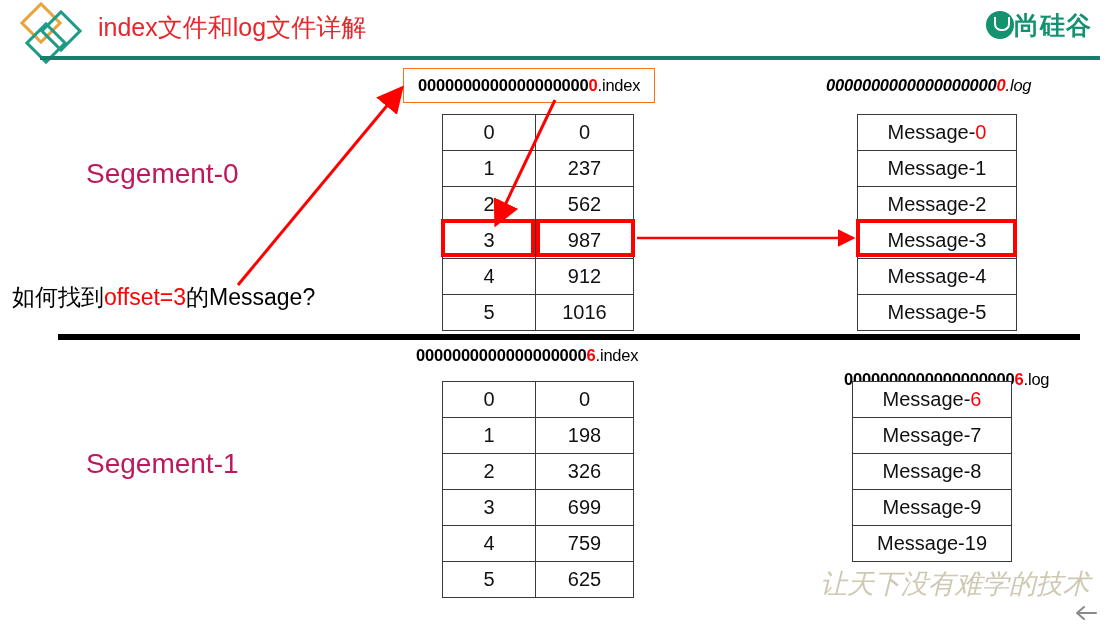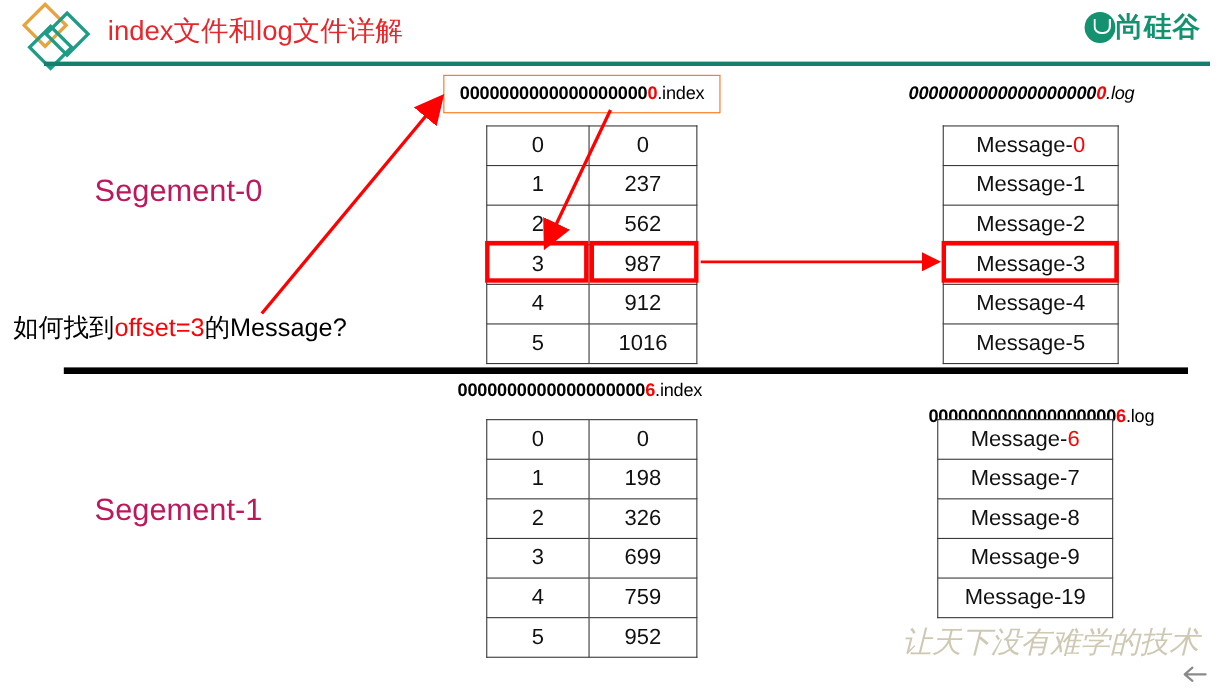--- a/index.html
+++ b/index.html
@@ -319,21 +319,21 @@
       <tr>
         <td class="c-off">3</td>
         <td class="c-pos">699</td>
       </tr>
       <tr>
         <td class="c-off">4</td>
         <td class="c-pos">759</td>
       </tr>
       <tr>
         <td class="c-off">5</td>
-        <td class="c-pos">952</td>
+        <td class="c-pos">625</td>
       </tr>
     </tbody>
   </table>
 
   <table class="tbl log-tbl" style="left:852px; top:381px;">
     <tbody>
       <tr>
         <td><span>Message-</span><span class="hot">6</span></td>
       </tr>
       <tr>

